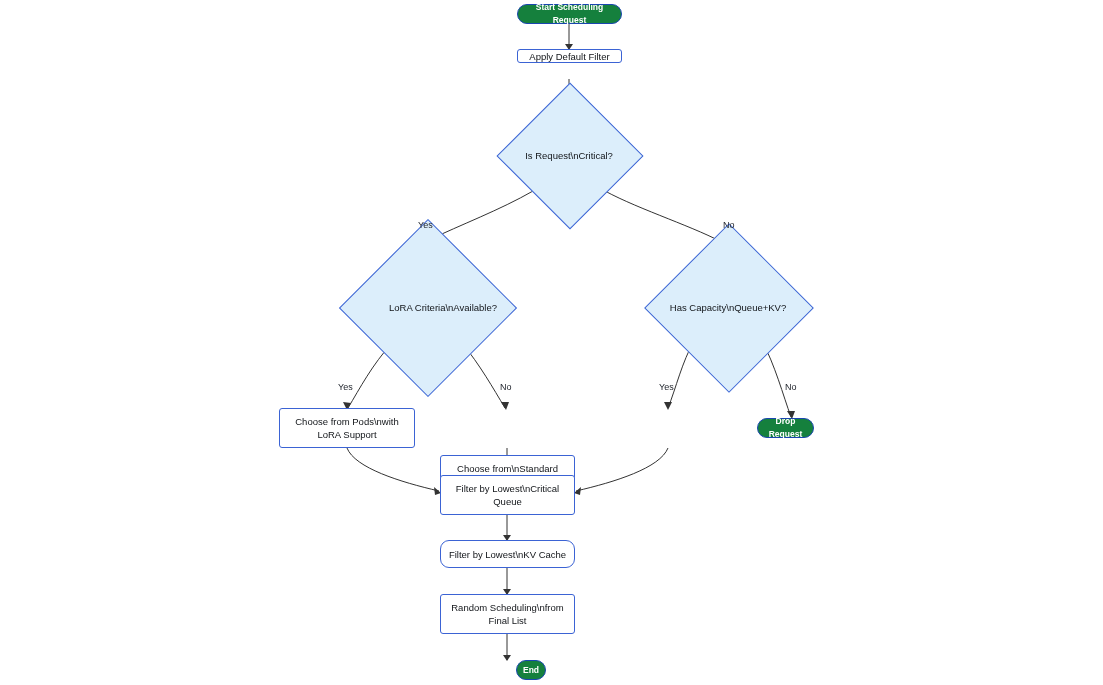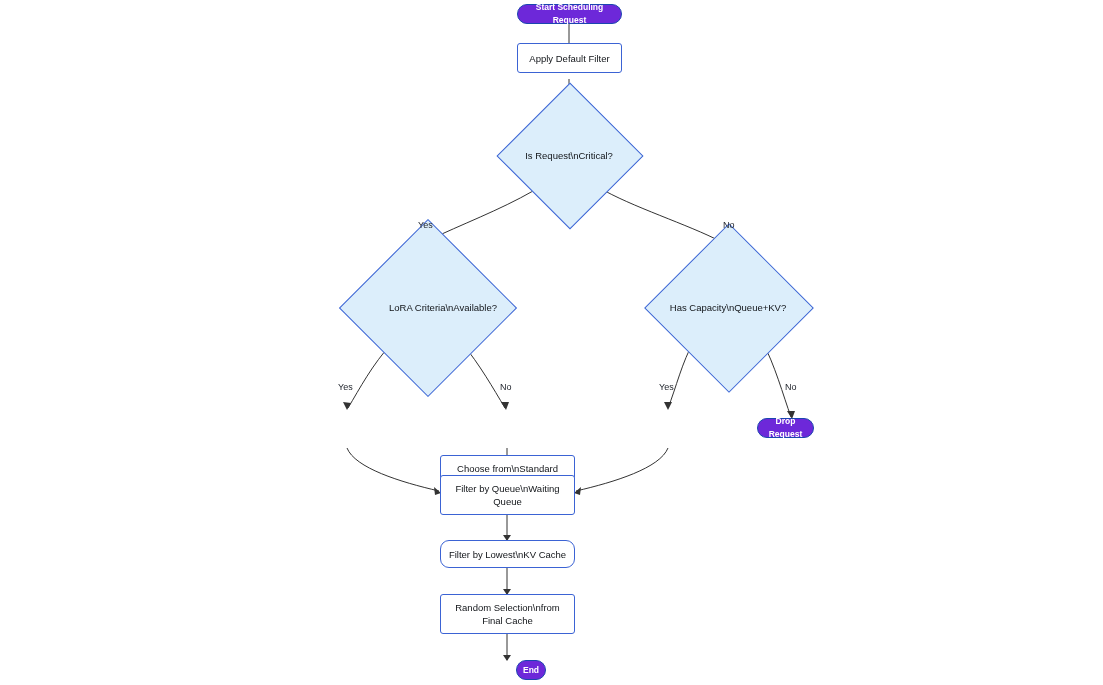--- a/index.html
+++ b/index.html
@@ -27,21 +27,21 @@
     display: flex;
     align-items: center;
     justify-content: center;
     text-align: center;
     color: #111418;
     font-size: 9.5px;
     line-height: 13px;
     z-index: 3;
   }
   .node.terminal {
-    background: #6d28d9;
+    background: #15803d;
     border: 1px solid #1a46b0;
     border-radius: 12px;
     color: #ffffff;
     font-weight: bold;
     font-size: 8.5px;
     padding: 0 8px;
   }
   .node.process {
     background: #ffffff;
     border: 1px solid #3b63d4;
@@ -128,59 +128,62 @@
     <path d="M503,589 L507,595 L511,589 Z" style="fill:#333333;stroke:none"></path>
 
     <path d="M507,634 L507,660"></path>
     <path d="M503,655 L507,661 L511,655 Z" style="fill:#333333;stroke:none"></path>
   </svg>
 
   <div class="node terminal" style="left:517px; top:4px; width:105px; height:20px;">
     <span>Start Scheduling Request</span>
   </div>
 
-  <div class="node process" style="left:517px; top:43px; width:105px; height:30px;">
+  <div class="node process" style="left:517px; top:49px; width:105px; height:14px;">
     <span>Apply Default Filter</span>
   </div>
 
   <div class="diamond" style="left:518px; top:104px; width:102px; height:102px;"></div>
   <div class="node decision-label" style="left:499px; top:146px; width:140px; height:18px;">
     <span>Is Request\nCritical?</span>
   </div>
 
   <div class="diamond" style="left:365px; top:245px; width:124px; height:124px;"></div>
   <div class="node decision-label" style="left:368px; top:298px; width:150px; height:18px;">
     <span>LoRA Criteria\nAvailable?</span>
   </div>
 
   <div class="diamond" style="left:669px; top:248px; width:118px; height:118px;"></div>
   <div class="node decision-label" style="left:653px; top:298px; width:150px; height:18px;">
     <span>Has Capacity\nQueue+KV?</span>
   </div>
 
+  <div class="node process" style="left:279px; top:408px; width:136px; height:40px;">
+    <span>Choose from Pods\nwith LoRA Support</span>
+  </div>
 
   <div class="node process" style="left:440px; top:408px; width:135px; height:40px;margin-top:47px;">
     <span>Choose from\nStandard Pods</span>
   </div>
 
 
   <div class="node terminal" style="left:757px; top:418px; width:57px; height:20px;">
     <span>Drop Request</span>
   </div>
 
   <div class="node process" style="left:440px; top:475px; width:135px; height:40px;">
-    <span>Filter by Queue\nWaiting Queue</span>
+    <span>Filter by Lowest\nCritical Queue</span>
   </div>
 
   <div class="node process" style="left:440px; top:540px; width:135px; height:28px;border-radius:9px;">
     <span>Filter by Lowest\nKV Cache</span>
   </div>
 
   <div class="node process" style="left:440px; top:594px; width:135px; height:40px;">
-    <span>Random Selection\nfrom Final Cache</span>
+    <span>Random Scheduling\nfrom Final List</span>
   </div>
 
   <div class="node terminal" style="left:516px; top:660px; width:30px; height:20px;">
     <span>End</span>
   </div>
 
   <div class="edge-label" style="left:418px; top:220px;">
     <span>Yes</span>
   </div>
   <div class="edge-label" style="left:723px; top:220px;">

